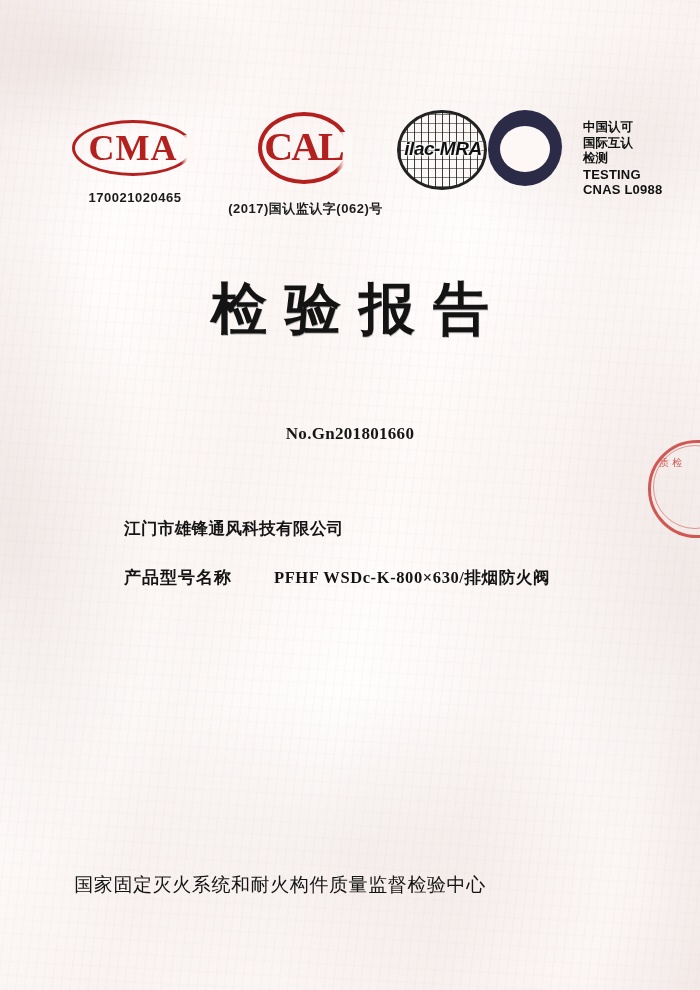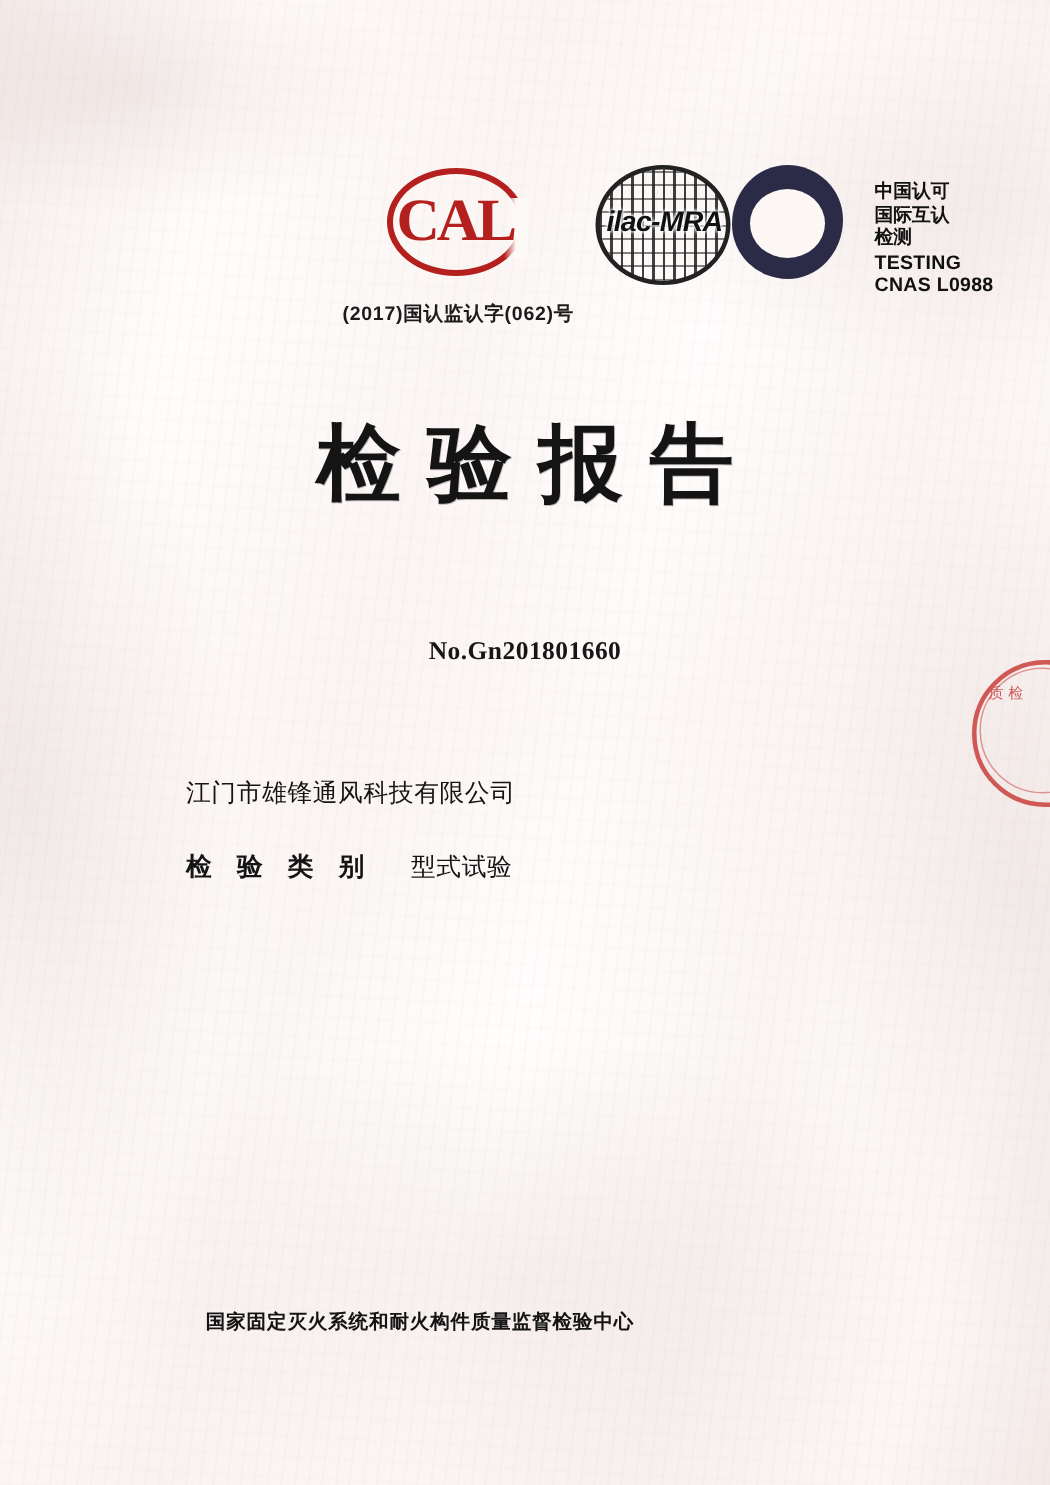--- a/index.html
+++ b/index.html
@@ -266,42 +266,42 @@
     flex: 0 0 150px;
     font-family: "DejaVu Sans", "Liberation Sans", sans-serif;
     font-weight: bold;
     font-size: 17px;
     color: #141414;
     letter-spacing: 1px;
   }
   .field-label.spaced { letter-spacing: 5.5px; }
   .field-value {
     font-family: "DejaVu Sans", "Liberation Sans", sans-serif;
-    font-weight: normal;
+    font-weight: bold;
     font-size: 16.5px;
     color: #141414;
     letter-spacing: 0.4px;
     white-space: nowrap;
   }
   .field-value.mono {
     font-family: "Liberation Serif", serif;
     font-size: 16.5px;
     letter-spacing: 0.6px;
   }
 
   
   .footer {
     position: absolute;
     top: 872px;
     left: 0;
     width: 560px;
     text-align: center;
     font-family: "DejaVu Sans", "Liberation Sans", sans-serif;
-    font-weight: bold;
-    font-size: 13px;
+    font-weight: normal;
+    font-size: 19px;
     letter-spacing: 0.6px;
     color: #141414;
   }
 
   
   .seal {
     position: absolute;
     top: 440px;
     right: -46px;
     width: 92px;
@@ -331,20 +331,27 @@
   }
 </style>
 </head>
 <body>
 
 <div class="page">
   <div class="content">
 
     <div class="logo-row">
 
+      <div class="logo-block logo-cma">
+        <div class="cma-mark">
+          <div class="ring"></div>
+          <div class="letters">CMA</div>
+        </div>
+        <div class="logo-caption">170021020465</div>
+      </div>
 
       <div class="logo-block logo-cal">
         <div class="cal-mark">
           <div class="oval"></div>
           <div class="cal-letters">CAL</div>
         </div>
         <div class="logo-caption">(2017)国认监认字(062)号</div>
       </div>
 
       <div class="logo-block logo-ilac">
@@ -374,25 +381,25 @@
     <div class="doc-title">检验报告</div>
 
     <div class="doc-no">No.Gn201801660</div>
 
     <div class="fields">
 
       <div class="field-row">
         <div class="field-value">江门市雄锋通风科技有限公司</div>
       </div>
 
-
       <div class="field-row">
-        <div class="field-label spaced">检 验 类 别</div>
-        <div class="field-value">型式试验</div>
-      </div>
+        <div class="field-label">产品型号名称</div>
+        <div class="field-value mono">PFHF WSDc-K-800×630/排烟防火阀</div>
+      </div>
+
 
     </div>
 
     <div class="footer">国家固定灭火系统和耐火构件质量监督检验中心</div>
 
     <div class="seal">
       <div class="seal-text">质 检</div>
     </div>
 
   </div>

